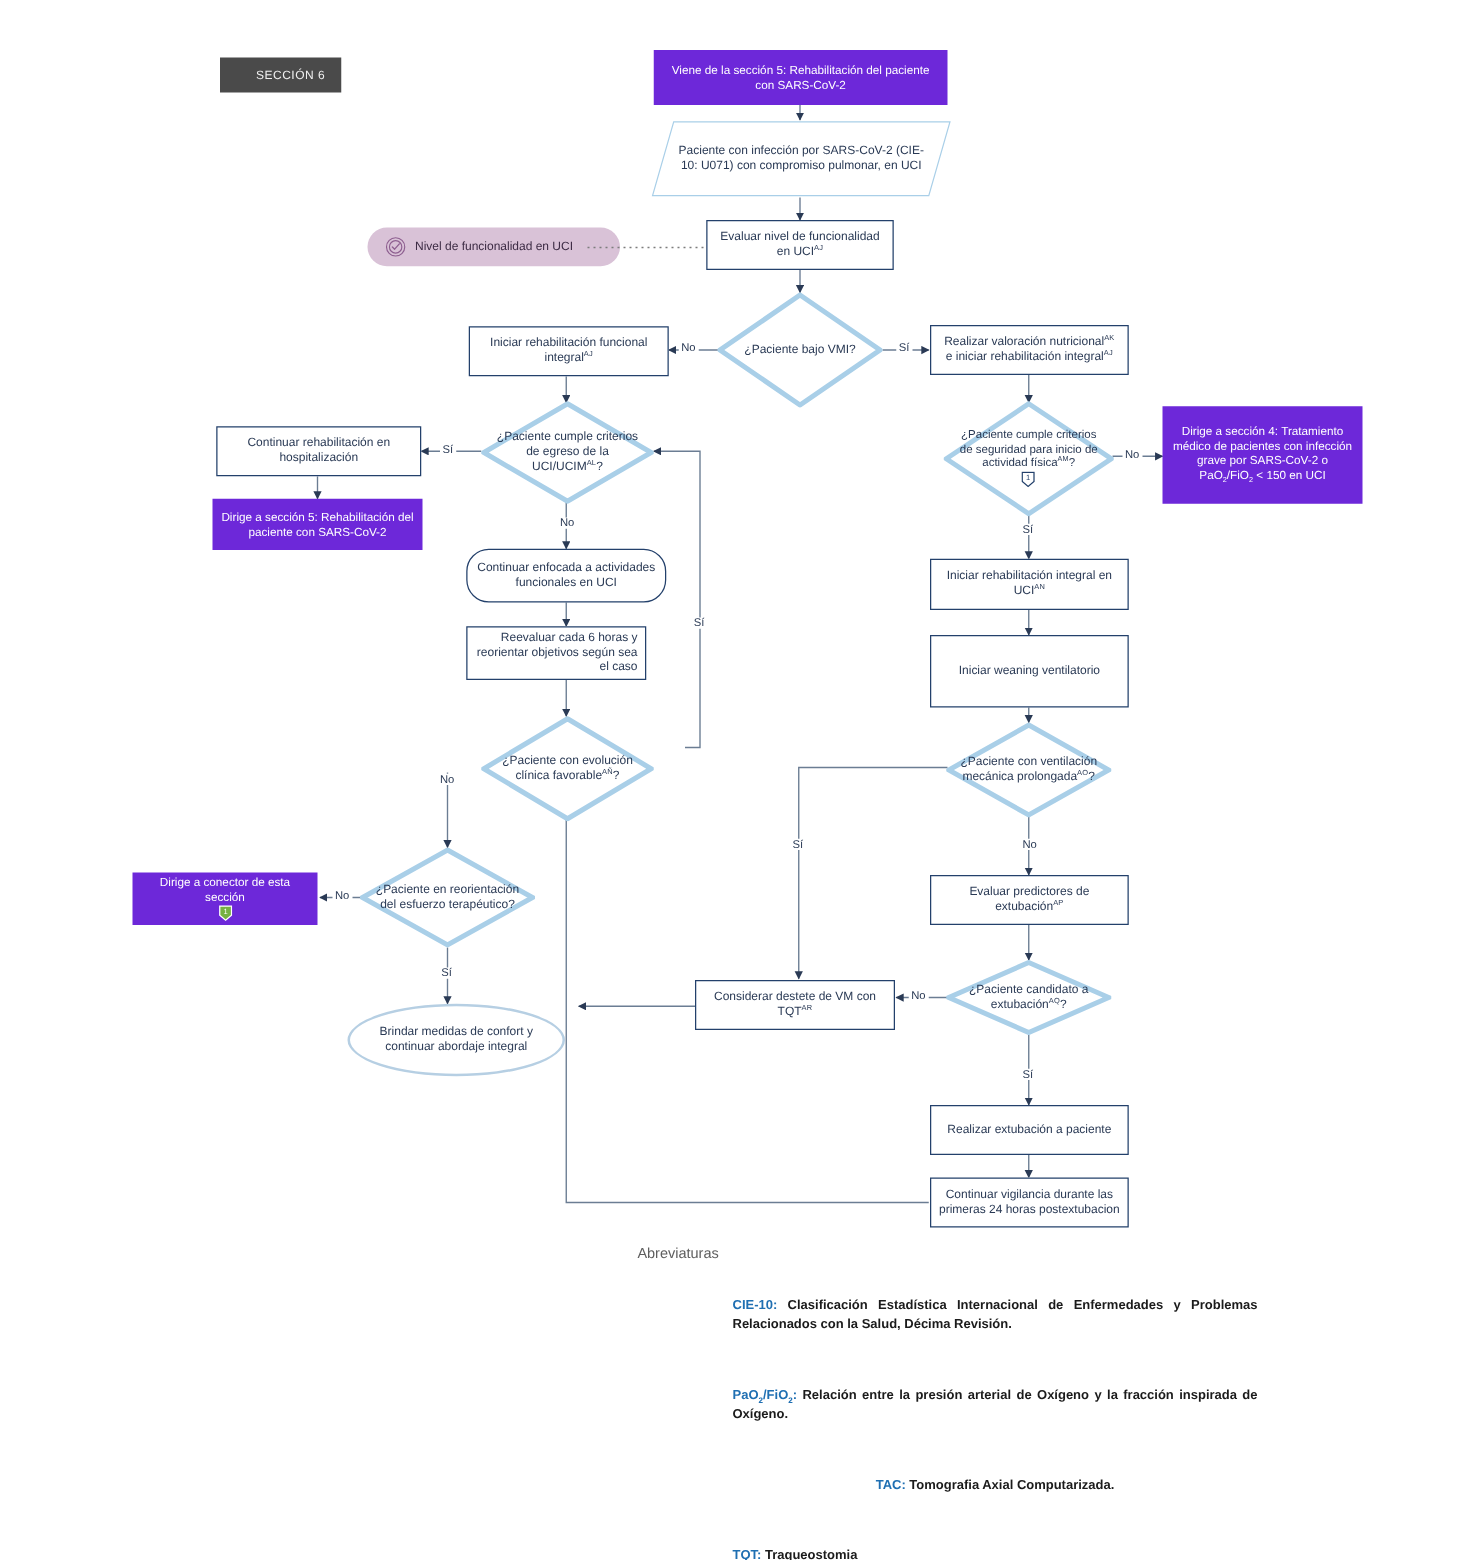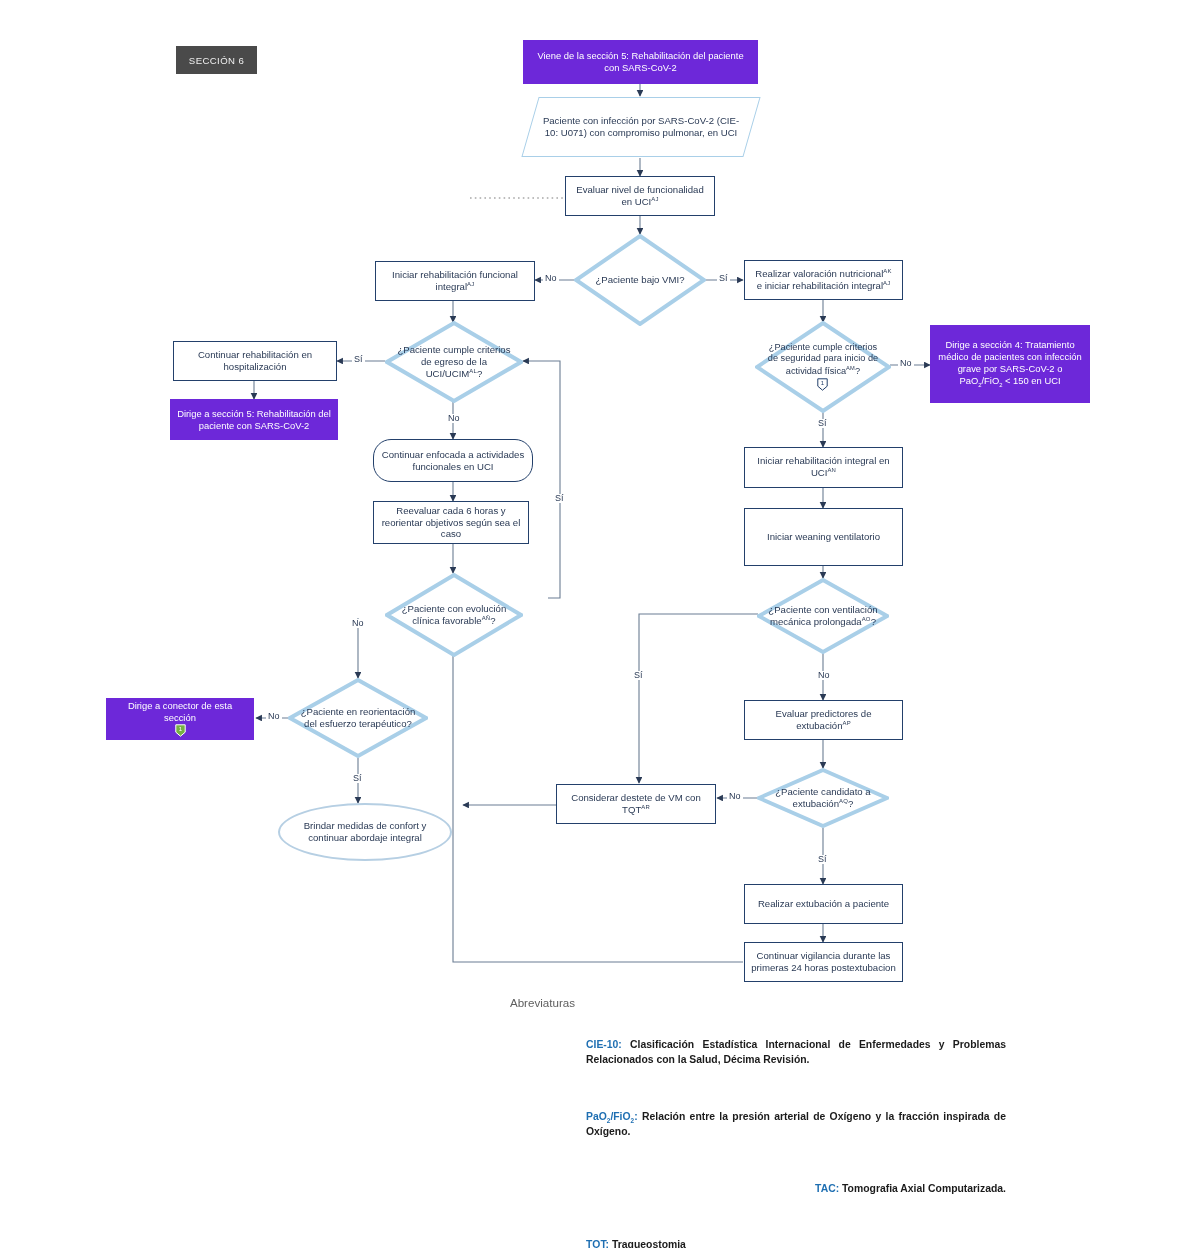--- a/index.html
+++ b/index.html
@@ -156,38 +156,48 @@
       <path d="M758,614 L639,614 L639,783"></path>
 
       <path d="M548,598 L560,598 L560,361 L523,361"></path>
 
       <path d="M556,805 L463,805"></path>
 
       <path d="M743,962 L453,962 L453,643"></path>
     </g>
   </svg>
 
-  <div class="sectiontag" style="left:176px;top:46px;width:81px;height:28px;">
+  <div class="sectiontag" style="left:176px;top:46px;width:81px;height:28px;padding-left:16px;">
     <span>SECCIÓN 6</span>
   </div>
 
   <div class="node green" style="left:523px;top:40px;width:235px;height:44px;">
     <span class="txt">Viene de la sección 5: Rehabilitación del paciente con SARS-CoV-2</span>
   </div>
 
   <div class="node para" style="left:530px;top:97px;width:222px;height:60px;">
     <span class="txt">Paciente con infección por SARS-CoV-2 (CIE-10: U071) con compromiso pulmonar, en UCI</span>
   </div>
 
   <div class="node rect" style="left:565px;top:176px;width:150px;height:40px;">
     <span class="txt">
       <span>Evaluar nivel de funcionalidad en UCI</span><sup>AJ</sup>
     </span>
   </div>
 
+  <div class="pill" style="left:294px;top:182px;width:174px;height:31px;">
+    <span class="ico">
+      <svg viewBox="0 0 24 24" width="17" height="17">
+        <circle cx="12" cy="12" r="10.3" fill="none" stroke="#8e5f90" stroke-width="1.3"></circle>
+        <circle cx="12" cy="12" r="7" fill="none" stroke="#8e5f90" stroke-width="1.3"></circle>
+        <path d="M8.3 12.1 L10.9 14.6 L16.2 8.6" fill="none" stroke="#8e5f90" stroke-width="1.5" stroke-linecap="round" stroke-linejoin="round"></path>
+      </svg>
+    </span>
+    <span>Nivel de funcionalidad en UCI</span>
+  </div>
 
   <svg class="lines">
     <path d="M470,198 L563,198" stroke="#7d7d7d" stroke-width="1.1" stroke-dasharray="1.6 3.2" fill="none"></path>
   </svg>
 
   <div class="diamond" style="left:574px;top:234px;width:132px;height:92px;">
     <svg class="dshape" viewBox="0 0 132 92" preserveAspectRatio="none">
       <polygon points="66,2 130,46 66,90 2,46" fill="#ffffff" stroke="#a9cfe8" stroke-width="4"></polygon>
     </svg>
     <div class="dlabel">¿Paciente bajo VMI?</div>
@@ -259,21 +269,21 @@
   <div class="node green" style="left:930px;top:325px;width:160px;height:78px;">
     <span class="txt">
       <span>Dirige a sección 4:  Tratamiento médico de pacientes con infección grave por SARS-CoV-2  o PaO</span><sub>2</sub><span>/FiO</span><sub>2</sub><span> &lt; 150 en UCI</span>
     </span>
   </div>
 
   <div class="node rect" style="left:373px;top:439px;width:160px;height:43px;border-radius:18px;">
     <span class="txt">Continuar enfocada a actividades funcionales en UCI</span>
   </div>
 
-  <div class="node rect" style="left:373px;top:501px;width:156px;height:43px;">
+  <div class="node rect" style="left:373px;top:501px;width:144px;height:43px;text-align:right;">
     <span class="txt">Reevaluar cada 6 horas y reorientar objetivos según sea el caso</span>
   </div>
 
   <div class="node rect" style="left:744px;top:447px;width:159px;height:41px;">
     <span class="txt">
       <span>Iniciar rehabilitación integral en UCI</span><sup>AN</sup>
     </span>
   </div>
 
   <div class="node rect" style="left:744px;top:508px;width:159px;height:58px;">
@@ -380,21 +390,21 @@
       <div class="abbody">
 
         <div class="abitem">
           <span class="abkey">CIE-10:</span><span> Clasificación Estadística Internacional de Enfermedades y Problemas Relacionados con la Salud, Décima Revisión.</span>
         </div>
 
         <div class="abitem">
           <span class="abkey">PaO<sub>2</sub>/FiO<sub>2</sub>:</span><span> Relación entre la presión arterial de Oxígeno y la fracción inspirada de Oxígeno.</span>
         </div>
 
-        <div class="abitem" style="text-align:right;">
+        <div class="abitem" style="text-align:center;">
           <span class="abkey">TAC:</span><span> Tomografia Axial Computarizada.</span>
         </div>
 
         <div class="abitem" style="text-align:left;">
           <span class="abkey">TQT:</span><span> Traqueostomia</span>
         </div>
 
         <div class="abitem" style="text-align:left;">
           <span class="abkey">UCI:</span><span> Unidad de cuadro intensivo.</span>
         </div>

